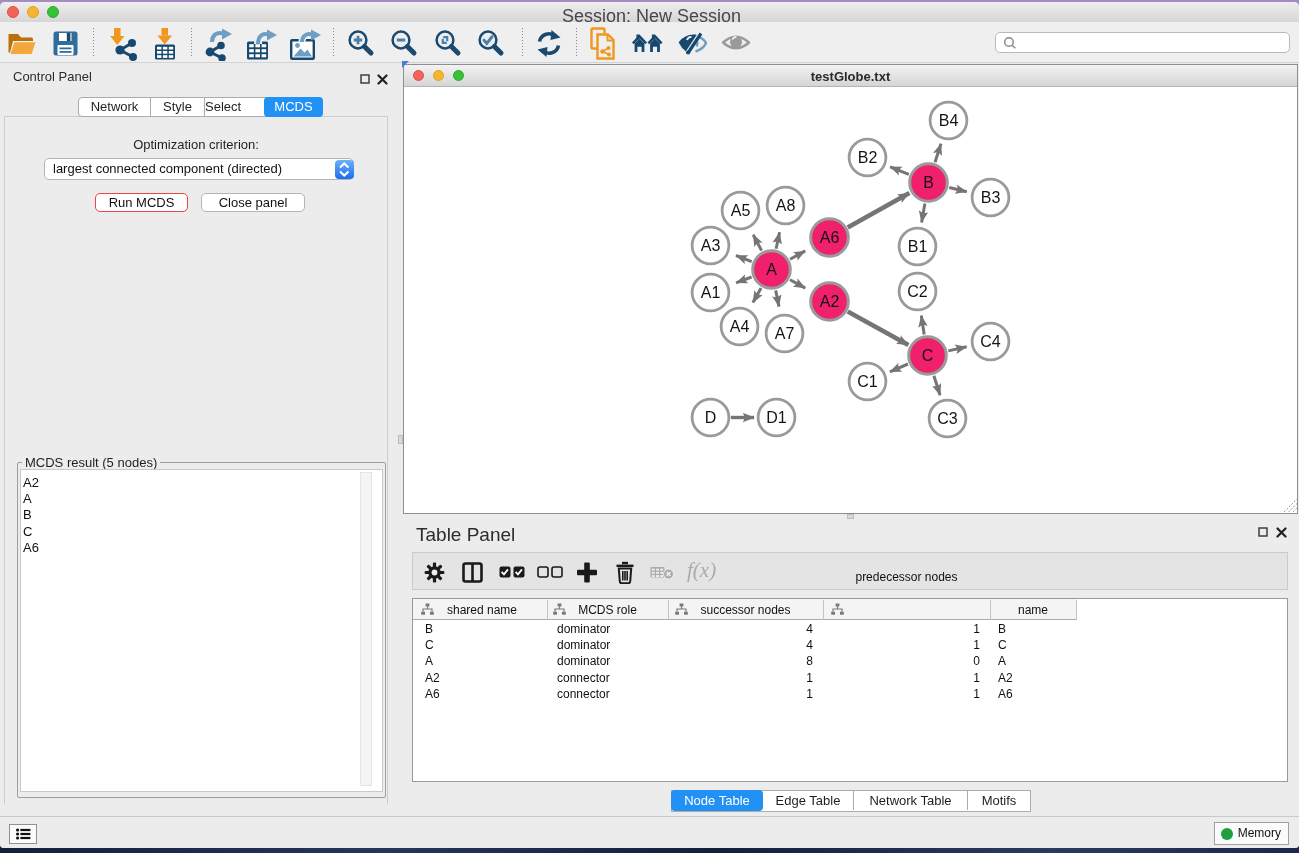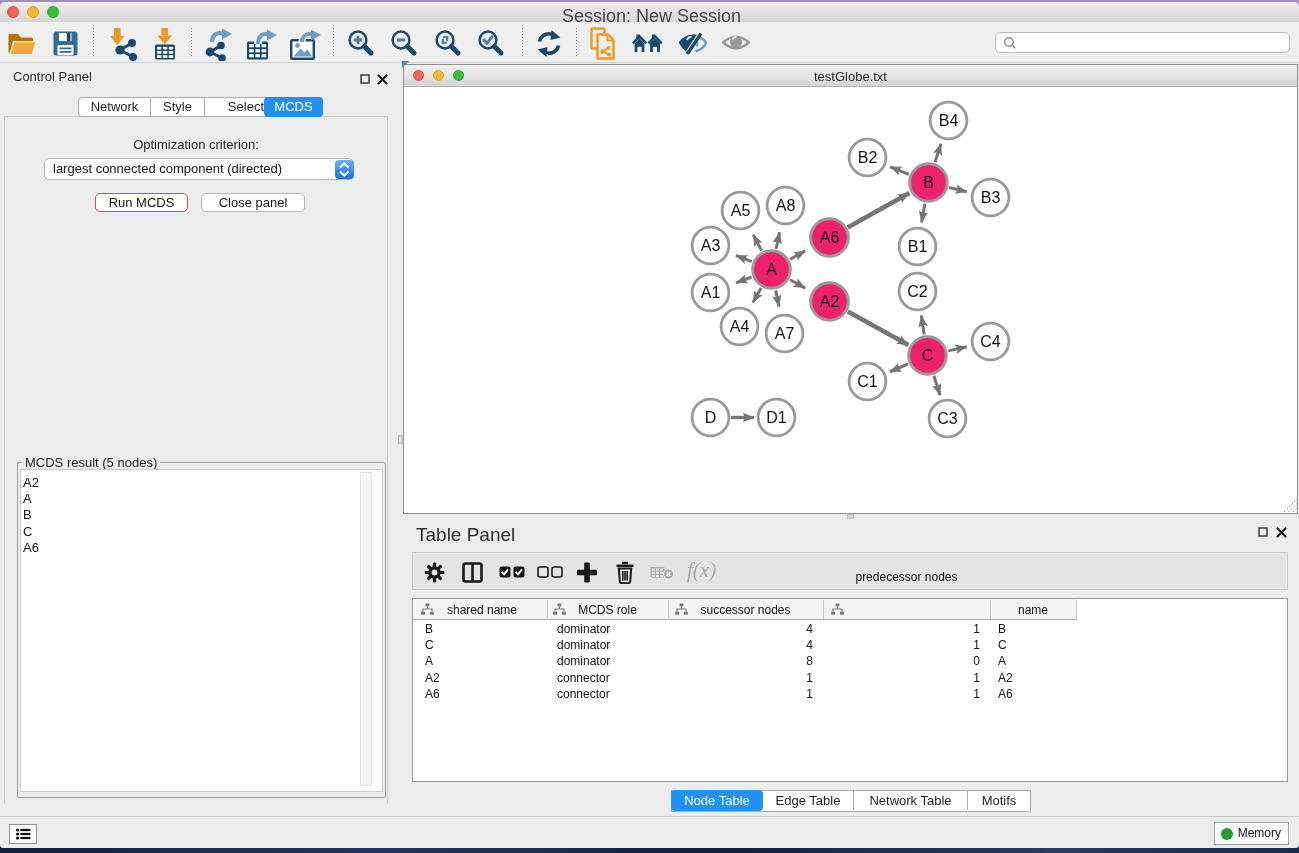--- a/index.html
+++ b/index.html
@@ -172,21 +172,21 @@
     </svg>
 <svg class="abs" style="left:377px;top:72px" width="11" height="11" viewBox="0 0 11 11">
       <path d="M1.5,1.5 L9.5,9.5 M9.5,1.5 L1.5,9.5" stroke="#222" stroke-width="2.2" stroke-linecap="round"></path>
     </svg>
 
 <div class="abs" style="left:4px;top:114px;width:384px;height:688px;border:1px solid #cdcdcd;border-bottom:none"></div>
 
 <div class="abs" style="left:78px;top:95px;width:244px;height:20px;background:#fff;border:1px solid #ababab;border-radius:4px;font-size:13px;color:#1f1f1f">
 <div class="abs" style="left:0;top:0;width:72px;height:18px;text-align:center;line-height:18px;border-right:1px solid #ababab">Network</div>
 <div class="abs" style="left:72px;top:0;width:54px;height:18px;text-align:center;line-height:18px;border-right:1px solid #ababab">Style</div>
-<div class="abs" style="left:126px;top:0;width:59px;height:18px;text-align:right;line-height:18px">Select</div>
+<div class="abs" style="left:126px;top:0;width:59px;height:18px;text-align:left;line-height:18px">Select</div>
 <div class="abs" style="left:185px;top:-1px;width:59px;height:20px;text-align:center;line-height:20px;background:#2191f6;color:#fff;border-radius:4px">MCDS</div>
 </div>
 
 <div class="abs" style="left:0;top:135px;width:392px;text-align:center;font-size:13px;color:#1f1f1f">Optimization criterion:</div>
 <div class="abs" style="left:44px;top:156px;width:310px;height:22px;background:#fff;border:1px solid #b4b4b4;border-radius:5px;font-size:13px;color:#111;line-height:20px;padding-left:8px">largest connected component (directed)</div>
 <div class="abs" style="left:335px;top:157.5px;width:18.5px;height:19px;background:linear-gradient(#6db1f9,#1a6fea);border-radius:4px"></div>
 <svg class="abs" style="left:335px;top:157.5px" width="18.5" height="19" viewBox="0 0 18.5 19">
       <path d="M5,7.4 L9.25,3.4 L13.5,7.4 M5,11.6 L9.25,15.6 L13.5,11.6" fill="none" stroke="#fff" stroke-width="2.1"></path>
     </svg>
 <div class="abs" style="left:95px;top:191px;width:93px;height:19px;background:#fff;border:1px solid #ef4444;border-radius:5px;text-align:center;font-size:13px;line-height:17px;color:#111">Run MCDS</div>
@@ -201,21 +201,21 @@
 <div class="abs" style="left:398px;top:433px;width:5px;height:9px;background:#d8d8d8;border:1px solid #bdbdbd"></div>
 
 <div class="abs" style="left:403px;top:62px;width:895px;height:450px;background:#fff;border:1px solid #8f8f8f"></div>
 <div class="abs" style="left:404px;top:63px;width:893px;height:22px;background:linear-gradient(#f3f3f3,#d5d5d5);border-bottom:1px solid #b4b4b4"></div>
 <svg class="abs" style="left:402px;top:59px" width="7" height="7" viewBox="0 0 7 7">
       <path d="M0,0 L7,0 L0,7 Z" fill="#4a7dd6"></path>
     </svg>
 <div class="abs" style="left:413px;top:68px;width:11px;height:11px;border-radius:50%;background:#f2635a;border:1px solid #dd4f44"></div>
 <div class="abs" style="left:433px;top:68px;width:11px;height:11px;border-radius:50%;background:#f5b52e;border:1px solid #e0a122"></div>
 <div class="abs" style="left:453px;top:68px;width:11px;height:11px;border-radius:50%;background:#37c137;border:1px solid #2dab2d"></div>
-<div class="abs" style="left:404px;top:67px;width:893px;text-align:center;font-size:13px;font-weight:normal;color:#2a2a2a">testGlobe.txt</div>
+<div class="abs" style="left:404px;top:67px;width:893px;text-align:center;font-size:13px;font-weight:bold;color:#2a2a2a">testGlobe.txt</div>
 <svg style="position:absolute;left:404.5px;top:85.5px" width="893" height="425" viewBox="0 0 893 425">
 <defs>
         <marker id="ah" markerUnits="userSpaceOnUse" markerWidth="14" markerHeight="11" refX="11.5" refY="5" orient="auto">
 <path d="M0,0.2 Q3.6,5 0,9.8 L12,5 Z" fill="#757575"></path>
         </marker>
       </defs>
 <line x1="346.6" y1="189.0" x2="331.1" y2="194.8" stroke="#757575" stroke-width="3.0" marker-end="url(#ah)"></line>
 <line x1="385.1" y1="191.8" x2="400.2" y2="200.1" stroke="#757575" stroke-width="3.0" marker-end="url(#ah)"></line>
 <line x1="346.7" y1="173.7" x2="331.0" y2="167.5" stroke="#757575" stroke-width="3.0" marker-end="url(#ah)"></line>
 <line x1="356.1" y1="200.1" x2="347.9" y2="214.6" stroke="#757575" stroke-width="3.0" marker-end="url(#ah)"></line>

